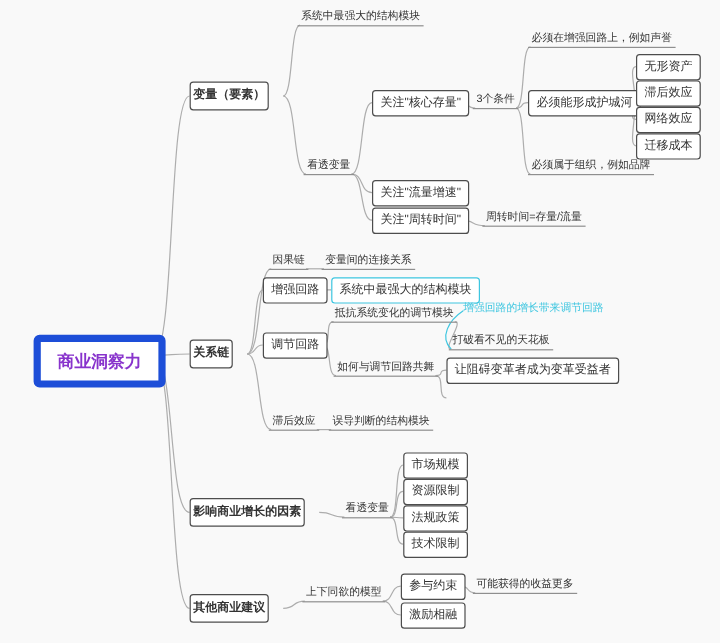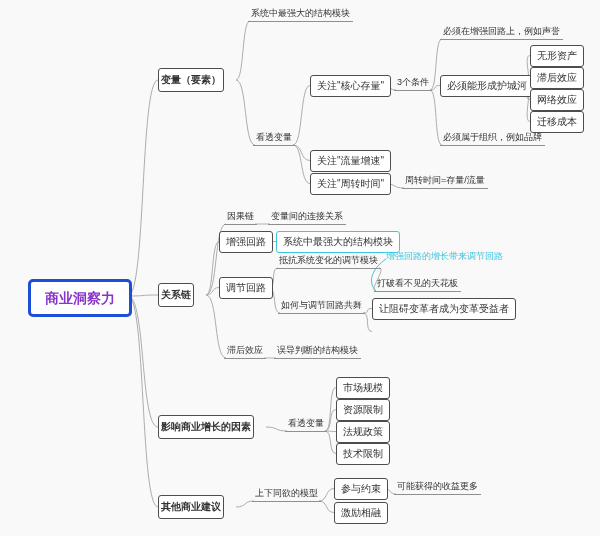--- a/index.html
+++ b/index.html
@@ -11,21 +11,21 @@
   #canvas{position:relative;width:600px;height:536px;}
   #edges{position:absolute;left:0;top:0;pointer-events:none;}
   .edge{fill:none;stroke:var(--line,#adadad);stroke-width:1;}
   .edge.cyan{stroke:var(--highlight,#3ec6e0);}
   .node{
     position:absolute;white-space:nowrap;color:#333;
     line-height:1;box-sizing:border-box;cursor:default;
   }
   .rootbox{
     font-size:14px;font-weight:bold;color:var(--root-color,#8833cc);
-    background:#fff;border:3px solid #1d4ed8;border-radius:5px;
+    background:#fff;border:6px solid #1d4ed8;border-radius:5px;
     padding:9px 14px;
   }
   .box{
     font-size:10px;background:#fff;
     border:1px solid var(--border,#4d4d4d);border-radius:3px;
     padding:5px 6px;
   }
   .box.branch{font-size:10px;font-weight:bold;padding:6px 2px;}
   .box.cyanborder{border-color:var(--highlight,#3ec6e0);}
   .txt{

